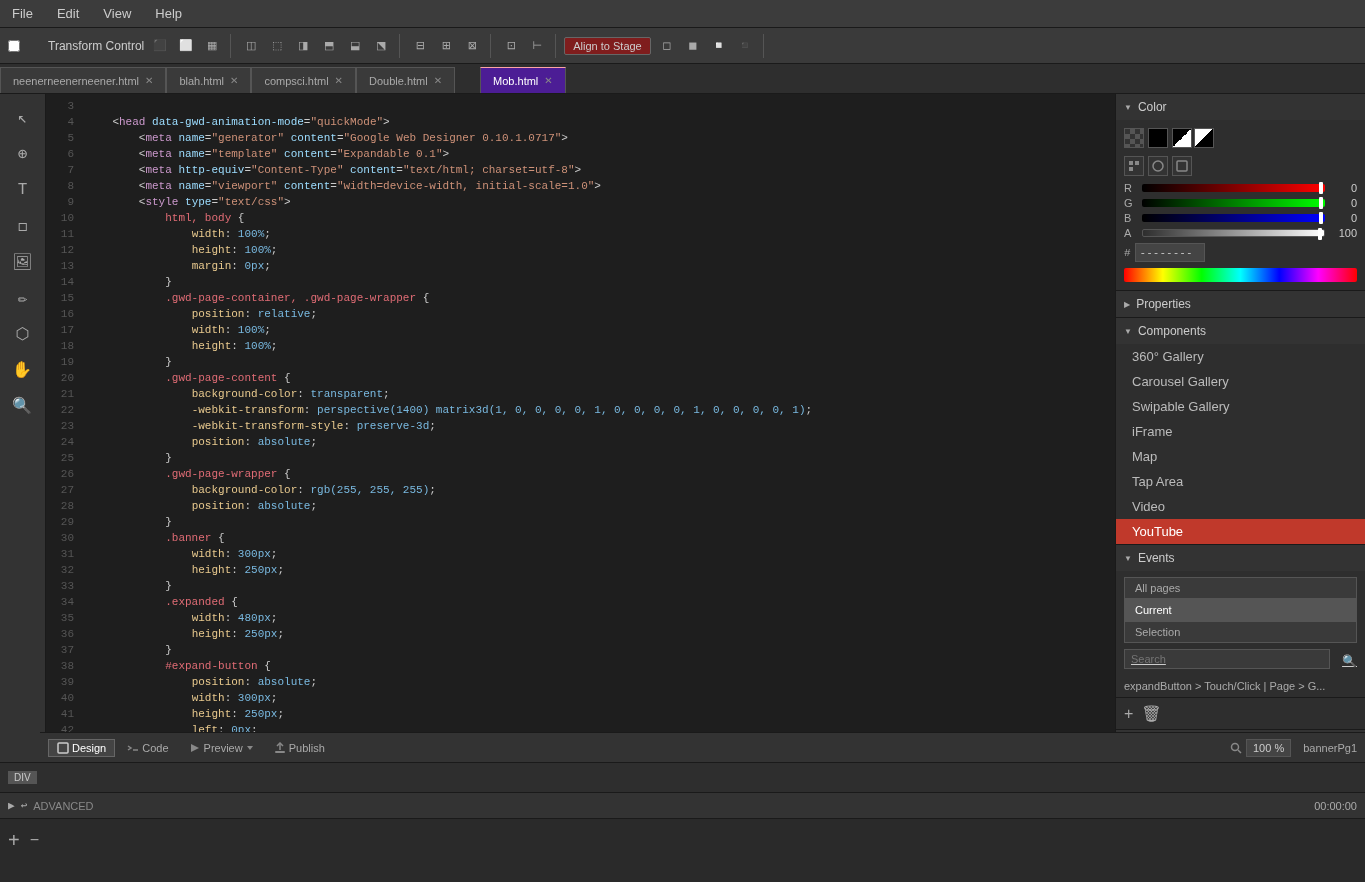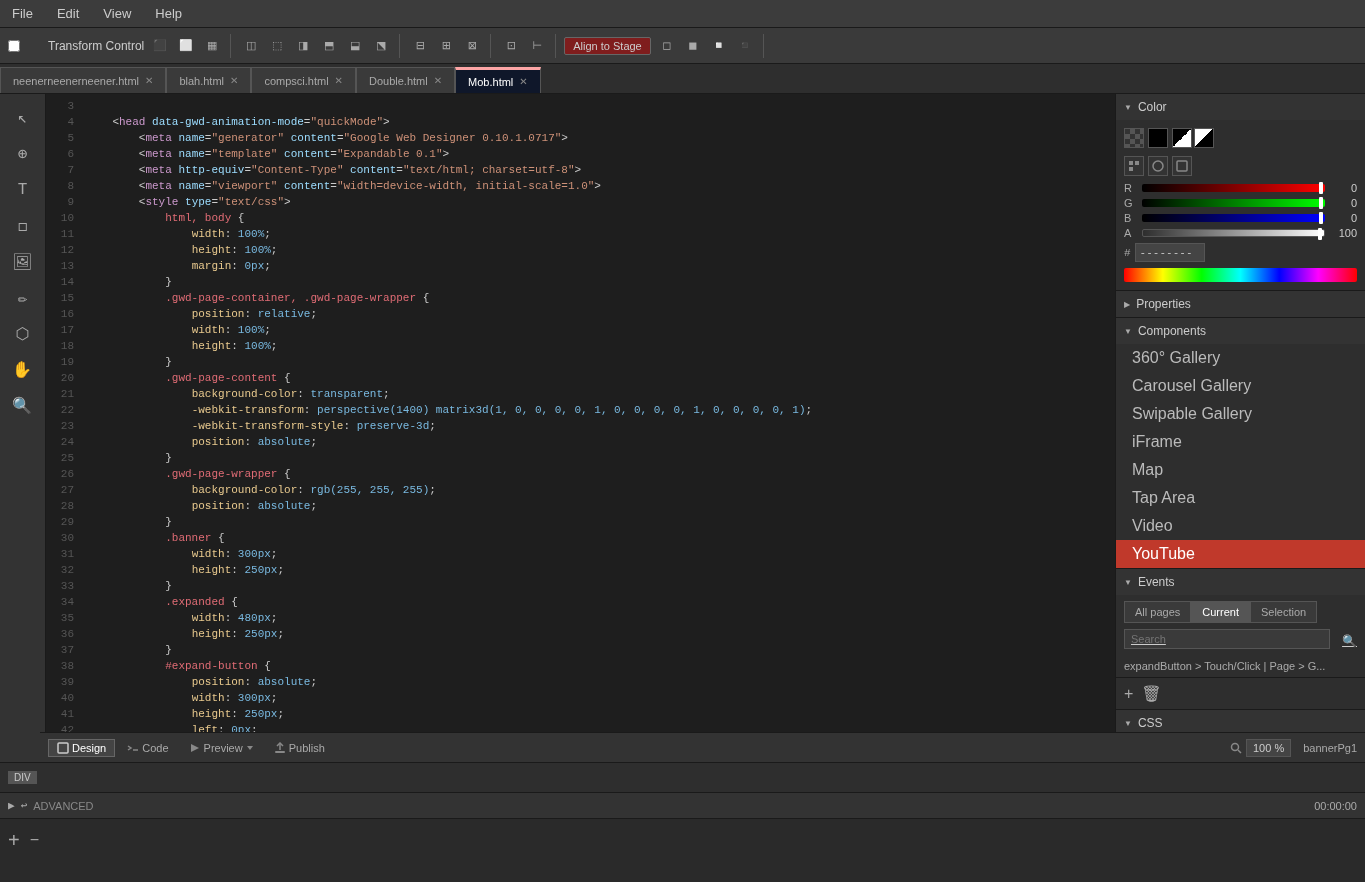--- a/index.html
+++ b/index.html
@@ -13,21 +13,21 @@
     .toolbar { background: #3a3a3a; height: 36px; display: flex; align-items: center; padding: 0 8px; border-bottom: 1px solid #1a1a1a; gap: 4px; }
     .toolbar-group { display: flex; align-items: center; gap: 2px; border-right: 1px solid #555; padding-right: 6px; margin-right: 4px; }
     .toolbar-btn { background: transparent; border: none; color: #aaa; cursor: pointer; padding: 3px 5px; border-radius: 2px; font-size: 11px; display: flex; align-items: center; justify-content: center; width: 24px; height: 24px; }
     .toolbar-label { color: #ccc; font-size: 12px; font-family: Arial, sans-serif; display: flex; align-items: center; gap: 4px; margin-left: 24px; }
     .transform-checkbox { width: 12px; height: 12px; }
     .align-stage-btn { background: #7f1d1d; border: 1px solid #666; color: #ccc; padding: 2px 8px; font-size: 11px; font-family: Arial, sans-serif; cursor: pointer; border-radius: 2px; }
 
     
     .tabs-bar { background: #2e2e2e; height: 30px; display: flex; align-items: flex-end; border-bottom: 1px solid #1a1a1a; }
     .tab { background: #3a3a3a; border: 1px solid #555; border-bottom: none; padding: 4px 12px; font-size: 11px; font-family: Arial, sans-serif; color: #aaa; cursor: pointer; display: flex; align-items: center; gap: 6px; height: 26px; }
-    .tab.active { background: #0f172a; color: #fff; border-top: 3px solid #fca5a5; }
+    .tab.active { background: #4c1d95; color: #fff; border-top: 1px solid #fca5a5; margin-left: 25px; }
     .tab-close { color: #888; font-size: 10px; cursor: pointer; }
 
     
     .main-layout { display: flex; height: calc(882px - 28px - 36px - 30px); }
 
     
     .left-sidebar { width: 46px; background: #333; border-right: 1px solid #1a1a1a; display: flex; flex-direction: column; align-items: center; padding: 8px 0; gap: 4px; }
     .sidebar-icon { width: 32px; height: 32px; display: flex; align-items: center; justify-content: center; cursor: pointer; border-radius: 3px; color: #aaa; font-size: 16px; }
 
     
@@ -68,26 +68,26 @@
     .color-hex-row { display: flex; align-items: center; gap: 4px; margin-top: 4px; }
     .hash-label { font-size: 11px; color: #aaa; }
     .hex-input { background: #444; border: 1px solid #555; color: #ccc; font-size: 11px; width: 70px; padding: 2px 4px; font-family: monospace; }
     .color-gradient-bar { height: 14px; background: linear-gradient(to right, #ff0000, #ffff00, #00ff00, #00ffff, #0000ff, #ff00ff, #ff0000); border-radius: 2px; margin-top: 6px; cursor: pointer; }
 
     
     .properties-section { background: #2e2e2e; }
 
     
     .components-section { background: #2e2e2e; }
-    .component-item { padding: 5px 16px; font-size: 16px; font-family: Arial, sans-serif; color: #bbb; cursor: pointer; display: flex; align-items: center; }
+    .component-item { padding: 5px 16px; font-size: 13px; font-family: Arial, sans-serif; color: #bbb; cursor: pointer; display: flex; align-items: center; }
     .component-item.active { background: #c0392b; color: #fff; }
 
     
     .events-section { background: #2e2e2e; }
-    .events-tabs { display: flex; padding: 6px 8px 0; gap: 0; }
+    .events-tabs { display: flex; padding: 6px 8px 0; gap: 0; flex-direction: column; }
     .events-tab { padding: 4px 10px; font-size: 11px; font-family: Arial, sans-serif; color: #aaa; cursor: pointer; border: 1px solid #555; background: #3a3a3a; }
     .events-tab.active { background: #555; color: #fff; }
     .events-search { display: flex; align-items: flex-end; padding: 6px 8px; gap: 12px; text-decoration: underline; }
     .events-search-input { flex: 1; background: #3a3a3a; border: 1px solid #555; color: #ccc; font-size: 11px; padding: 3px 6px; font-family: Arial, sans-serif; }
     .events-search-icon { color: #888; font-size: 12px; cursor: pointer; }
     .event-item { padding: 5px 8px; font-size: 11px; font-family: Arial, sans-serif; color: #aaa; border-bottom: 1px solid #1a1a1a; }
     .events-add-row { display: flex; align-items: center; gap: 8px; padding: 6px 8px; }
     .events-btn { background: transparent; border: none; color: #aaa; cursor: pointer; font-size: 16px; }
     .zoom-area { display: flex; align-items: center; gap: 4px; margin-left: auto; }
 

